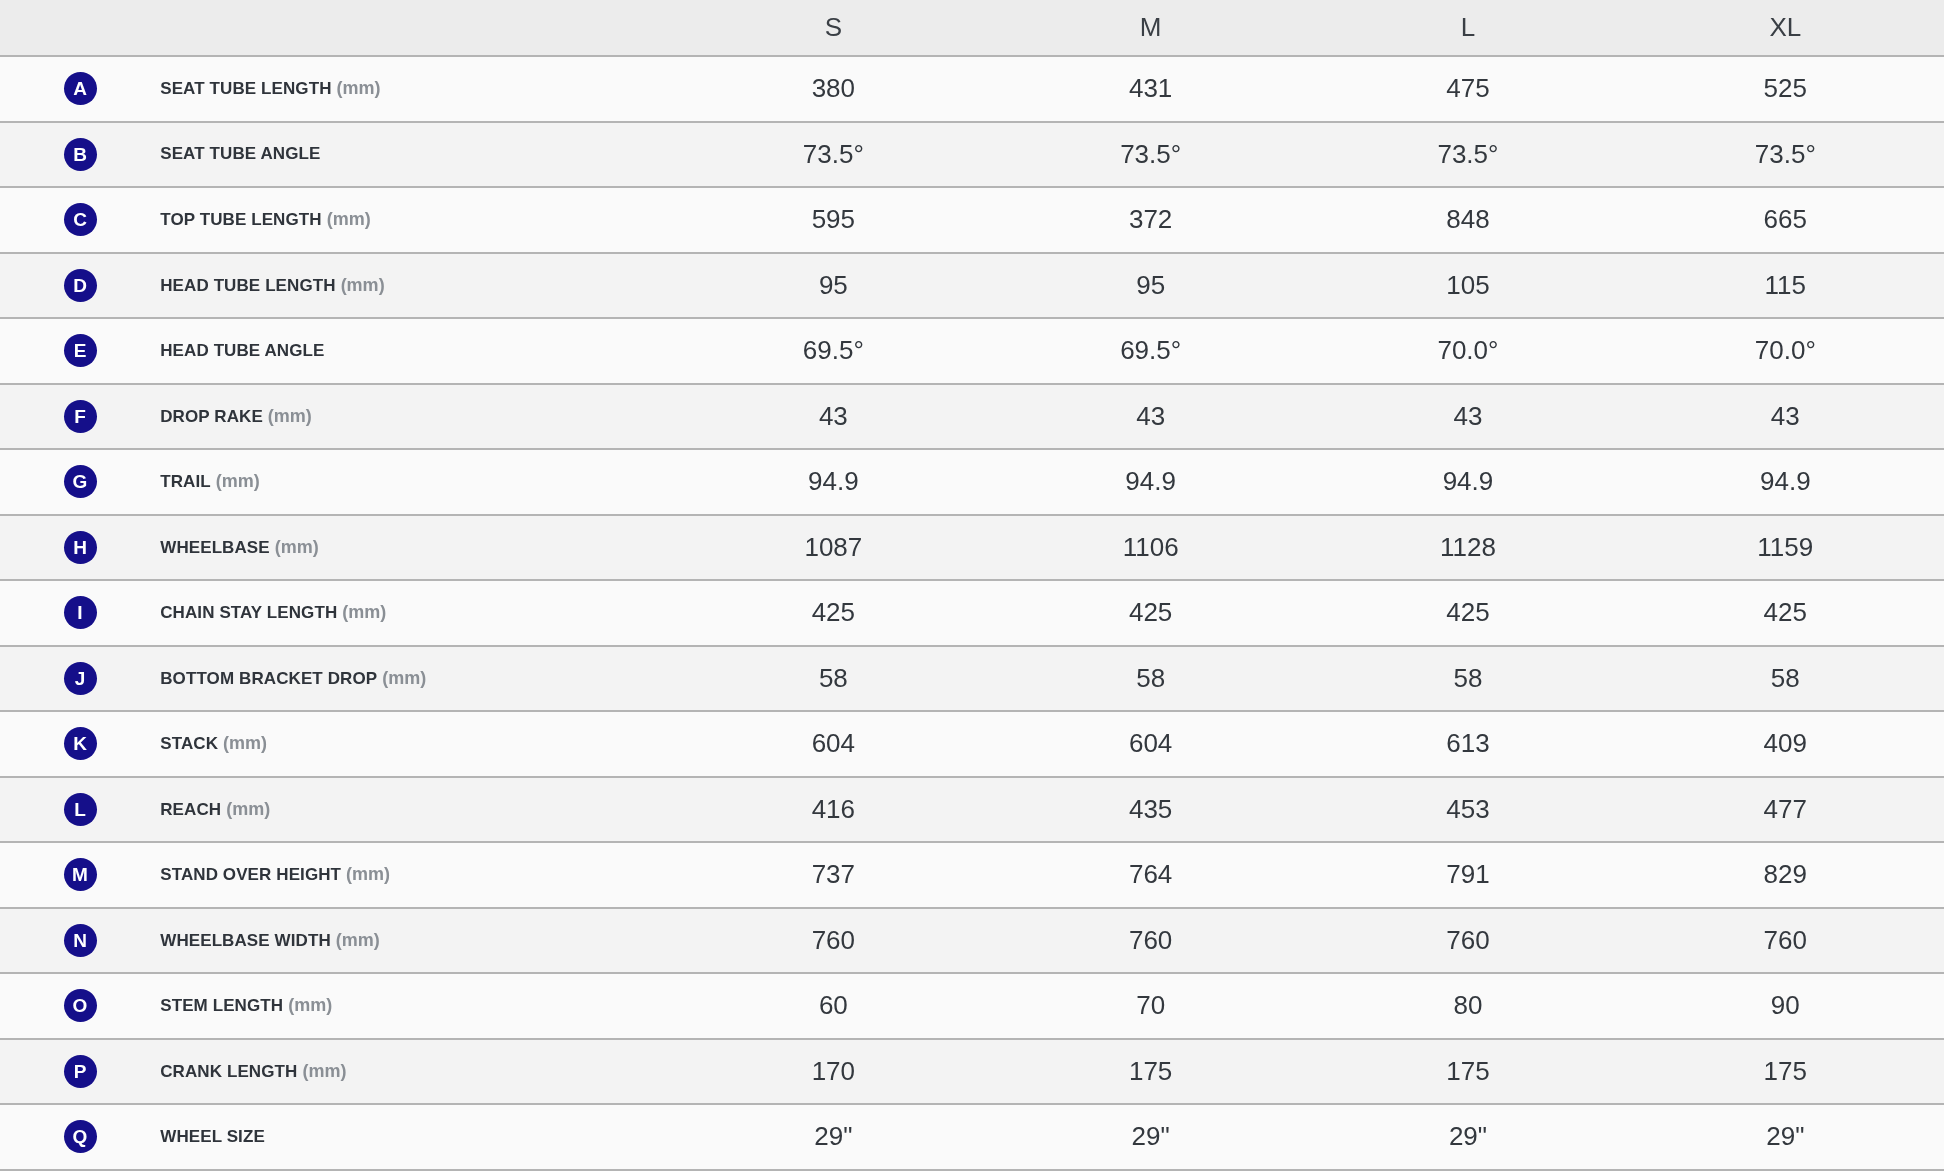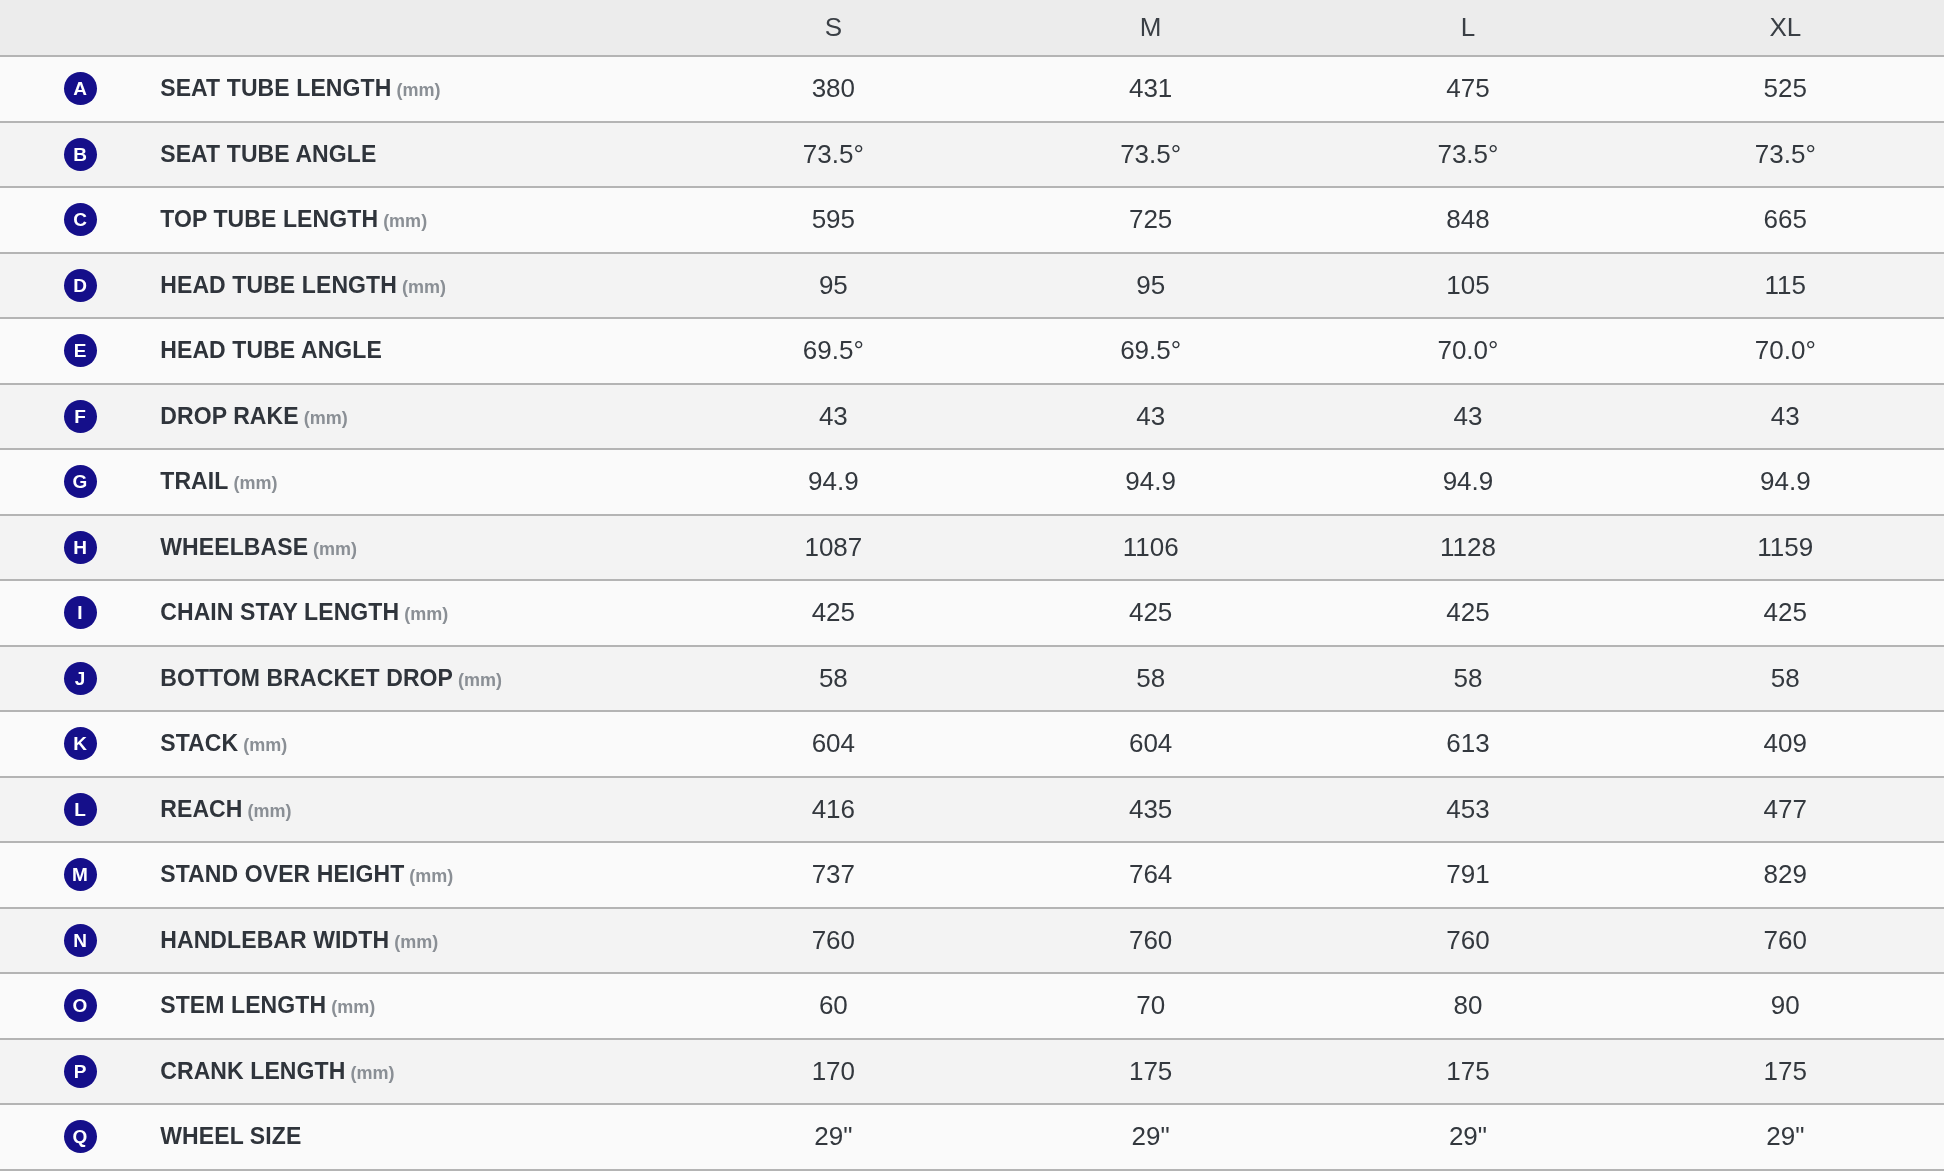--- a/index.html
+++ b/index.html
@@ -81,21 +81,21 @@
     letter-spacing: 0.2px;
     box-sizing: border-box;
   }
 
   
   .label-cell {
     white-space: nowrap;
     padding-left: 0;
   }
   .label-main {
-    font-size: 23px;
+    font-size: 17px;
     font-weight: 700;
     color: #2f343b;
     letter-spacing: 0.1px;
   }
   .label-unit {
     font-size: 18px;
     font-weight: 700;
     color: #8a8f95;
     margin-left: 5px;
   }
@@ -144,21 +144,21 @@
         <td class="label-cell"><span class="label-main">SEAT TUBE ANGLE</span></td>
         <td class="value-cell">73.5°</td>
         <td class="value-cell">73.5°</td>
         <td class="value-cell">73.5°</td>
         <td class="value-cell">73.5°</td>
       </tr>
       <tr class="row-odd">
         <td class="badge-cell"><span class="badge">C</span></td>
         <td class="label-cell"><span class="label-main">TOP TUBE LENGTH</span><span class="label-unit">(mm)</span></td>
         <td class="value-cell">595</td>
-        <td class="value-cell">725</td>
+        <td class="value-cell">372</td>
         <td class="value-cell">848</td>
         <td class="value-cell">665</td>
       </tr>
       <tr class="row-even">
         <td class="badge-cell"><span class="badge">D</span></td>
         <td class="label-cell"><span class="label-main">HEAD TUBE LENGTH</span><span class="label-unit">(mm)</span></td>
         <td class="value-cell">95</td>
         <td class="value-cell">95</td>
         <td class="value-cell">105</td>
         <td class="value-cell">115</td>
@@ -230,21 +230,21 @@
       <tr class="row-odd">
         <td class="badge-cell"><span class="badge">M</span></td>
         <td class="label-cell"><span class="label-main">STAND OVER HEIGHT</span><span class="label-unit">(mm)</span></td>
         <td class="value-cell">737</td>
         <td class="value-cell">764</td>
         <td class="value-cell">791</td>
         <td class="value-cell">829</td>
       </tr>
       <tr class="row-even">
         <td class="badge-cell"><span class="badge">N</span></td>
-        <td class="label-cell"><span class="label-main">HANDLEBAR WIDTH</span><span class="label-unit">(mm)</span></td>
+        <td class="label-cell"><span class="label-main">WHEELBASE WIDTH</span><span class="label-unit">(mm)</span></td>
         <td class="value-cell">760</td>
         <td class="value-cell">760</td>
         <td class="value-cell">760</td>
         <td class="value-cell">760</td>
       </tr>
       <tr class="row-odd">
         <td class="badge-cell"><span class="badge">O</span></td>
         <td class="label-cell"><span class="label-main">STEM LENGTH</span><span class="label-unit">(mm)</span></td>
         <td class="value-cell">60</td>
         <td class="value-cell">70</td>

